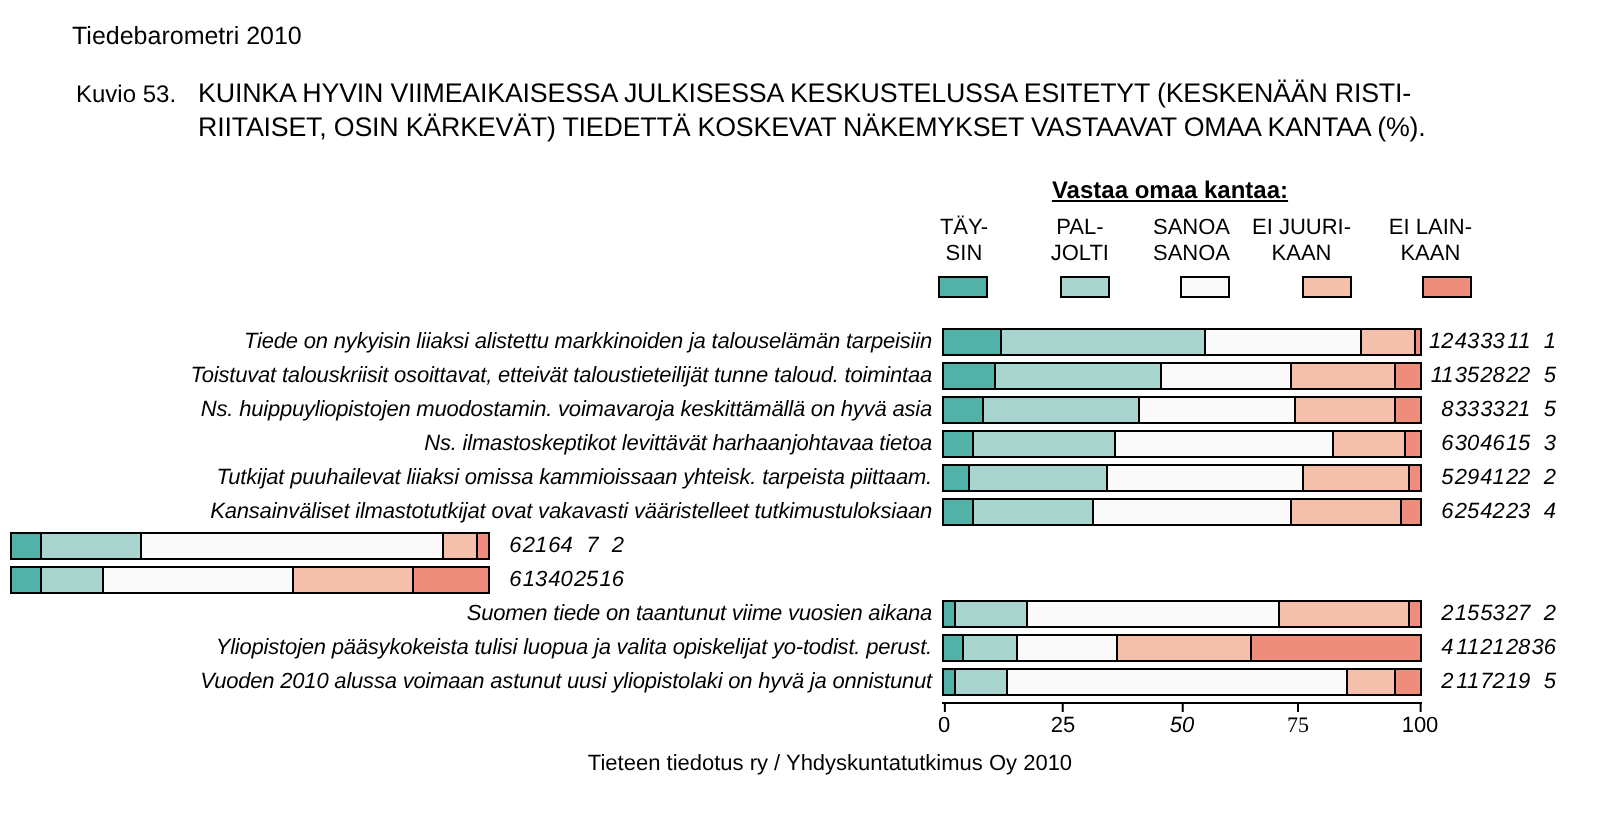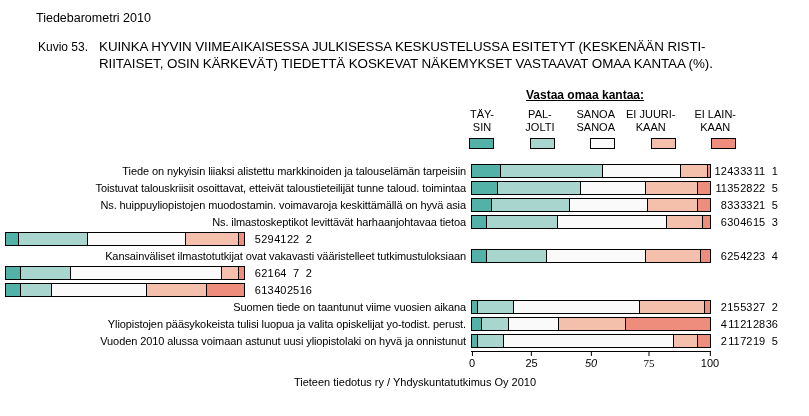--- a/index.html
+++ b/index.html
@@ -13,21 +13,21 @@
   .fig-label { font-size:12px; margin-right:11px; white-space:nowrap; padding-top:2px; }
   .caption-text { font-size:13.4px; line-height:17px; letter-spacing:-0.1px; }
 
   .legend-title { position:absolute; left:460px; top:88px; width:250px; text-align:center;
                   font-size:12px; text-decoration:underline;font-weight:bold; }
   .legend-items { position:absolute; left:444px; top:108px; width:292px; display:flex; justify-content:space-between; }
   .legend-item { display:flex; flex-direction:column; align-items:flex-end; min-width:50px; }
   .legend-label { font-size:11px; line-height:12.5px; text-align:center; white-space:nowrap; }
   .legend-swatch { width:25px; height:11px; border:1px solid #000; margin-top:5px; }
 
-  .chart-rows { position:absolute; left:0; top:162px; width:809px; }
+  .chart-rows { position:absolute; left:0; top:162px; width:809px;font-style:italic; }
   .row { display:flex; align-items:center; height:17px; }
   .row-label { width:466px; text-align:right; font-size:11px; white-space:nowrap; letter-spacing:-0.1px; }
   .row-bar { width:240px; height:14px; margin-left:5px; border:1px solid #000; display:flex; background:#fff; flex:none; }
   .seg { height:100%; }
   .seg + .seg { border-left:1px solid #000; }
   .row-values { display:flex; margin-left:3px; }
   .val { width:12.8px; text-align:right; font-size:11px; }
 
   .axis { position:absolute; left:471px; top:351px; width:240px; height:20px; border-top:1px solid #000; }
   .tick { position:absolute; top:0; transform:translateX(-50%); display:flex; flex-direction:column; align-items:center; }
@@ -153,20 +153,21 @@
         </div>
         <div class="row-values">
           <span class="val">6</span>
           <span class="val">30</span>
           <span class="val">46</span>
           <span class="val">15</span>
           <span class="val">3</span>
         </div>
       </div>
       <div class="row">
+        <div class="row-label">Tutkijat puuhailevat liiaksi omissa kammioissaan yhteisk. tarpeista piittaam.</div>
         <div class="row-bar">
           <div class="seg" style="flex-grow: 5; background: rgb(82, 178, 168);"></div>
           <div class="seg" style="flex-grow: 29; background: rgb(168, 214, 207);"></div>
           <div class="seg" style="flex-grow: 41; background: rgb(250, 250, 250);"></div>
           <div class="seg" style="flex-grow: 22; background: rgb(244, 192, 172);"></div>
           <div class="seg" style="flex-grow: 2; background: rgb(238, 141, 123);"></div>
         </div>
         <div class="row-values">
           <span class="val">5</span>
           <span class="val">29</span>

